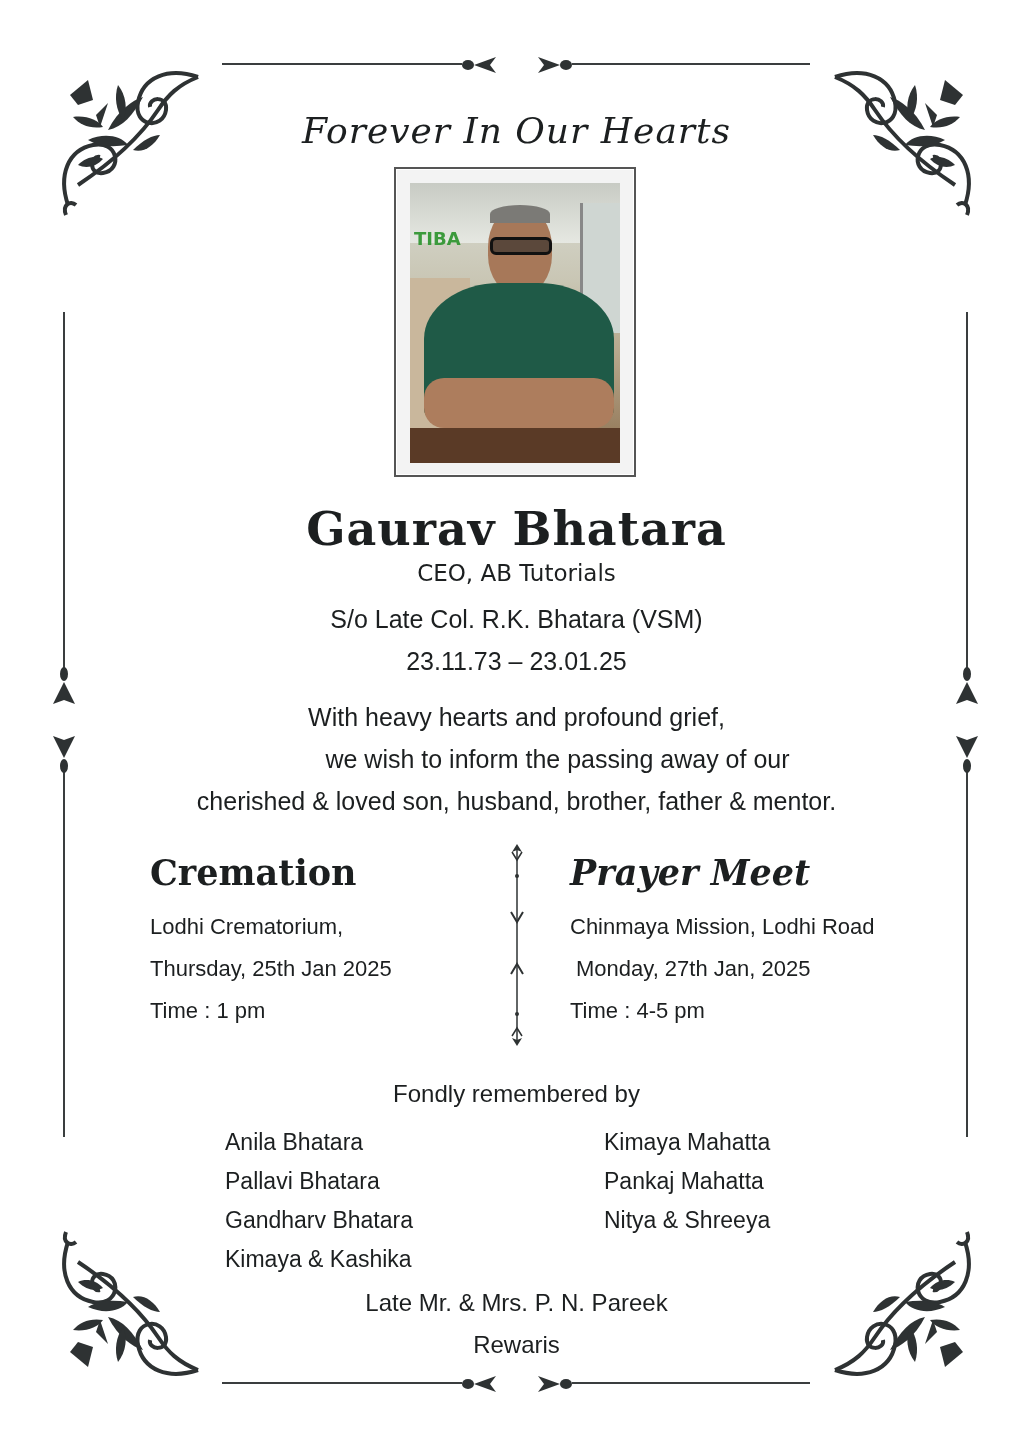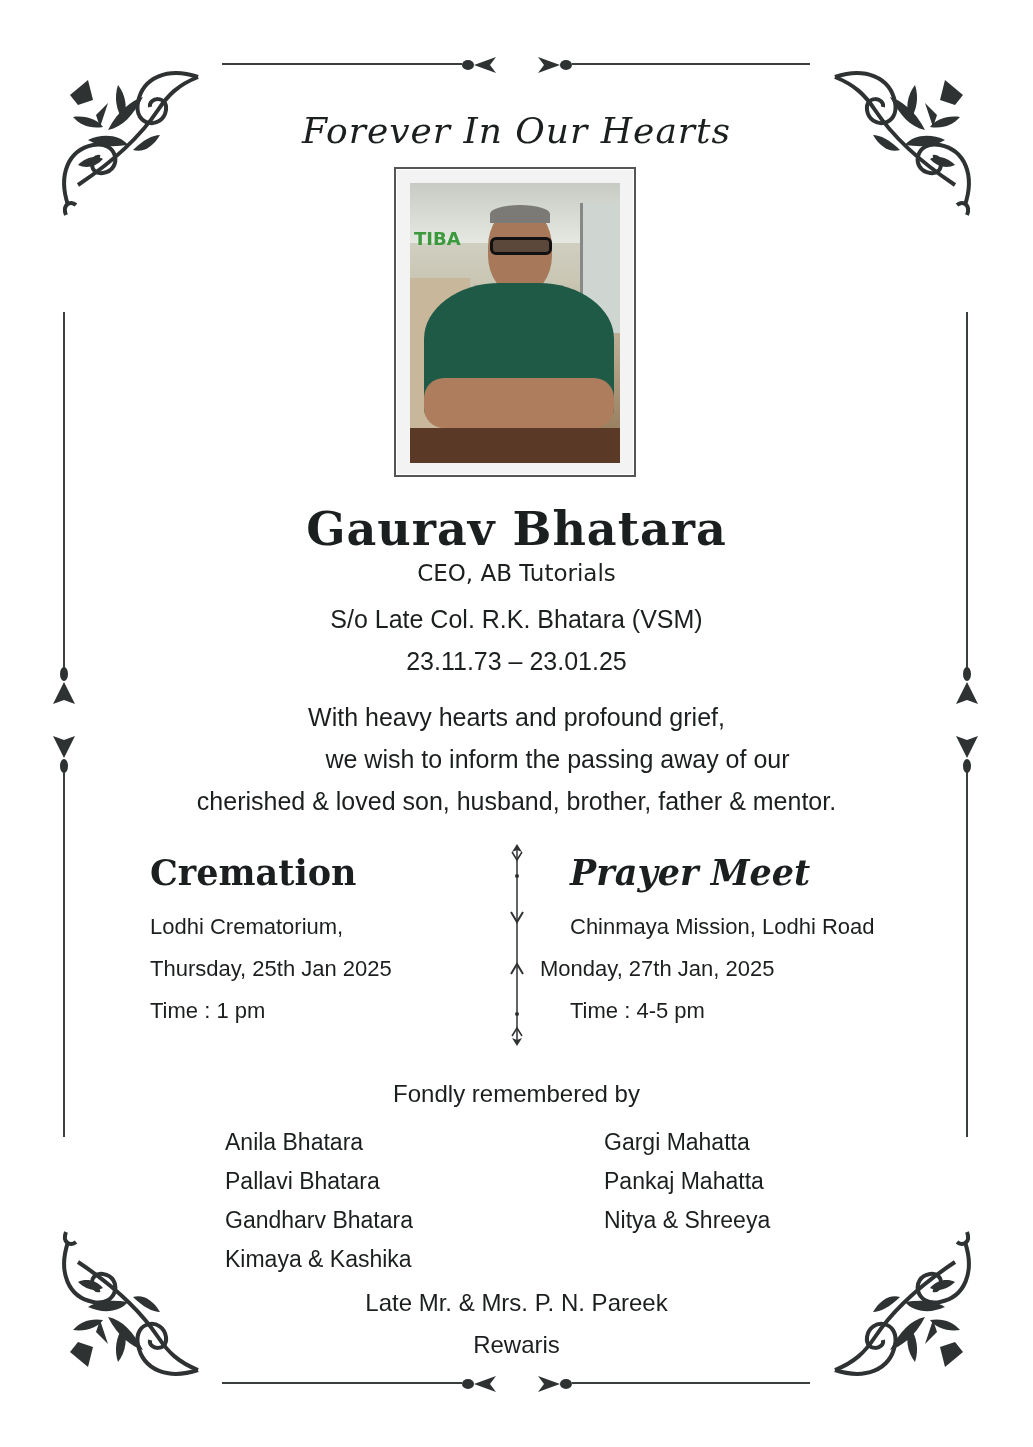--- a/index.html
+++ b/index.html
@@ -132,28 +132,28 @@
   <path d="M11,204 L16,196 L11,198 L6,196 Z" fill="#2e3233"></path>
 </svg>
 
 <div class="col-title" style="left:150px; top:852px;">Cremation</div>
 <div class="col-line" style="left:150px; top:914px;">Lodhi Crematorium,</div>
 <div class="col-line" style="left:150px; top:956px;">Thursday, 25th Jan 2025</div>
 <div class="col-line" style="left:150px; top:998px;">Time : 1 pm</div>
 
 <div class="col-title" style="left:570px; top:852px;font-style:italic;">Prayer Meet</div>
 <div class="col-line" style="left:570px; top:914px;">Chinmaya Mission, Lodhi Road</div>
-<div class="col-line" style="left:540px; top:956px;">Monday, 27th Jan, 2025</div>
+<div class="col-line" style="left:576px; top:956px;">Monday, 27th Jan, 2025</div>
 <div class="col-line" style="left:570px; top:998px;">Time : 4-5 pm</div>
 
 <div class="center line-text" style="top:1080px; font-size:24px;">Fondly remembered by</div>
 
 <div class="fam" style="left:225px; top:1129px;">Anila Bhatara</div>
 <div class="fam" style="left:225px; top:1168px;">Pallavi Bhatara</div>
 <div class="fam" style="left:225px; top:1207px;">Gandharv Bhatara</div>
 <div class="fam" style="left:225px; top:1246px;">Kimaya &amp; Kashika</div>
 
-<div class="fam" style="left:604px; top:1129px;">Gargi Mahatta</div>
+<div class="fam" style="left:604px; top:1129px;">Kimaya Mahatta</div>
 <div class="fam" style="left:604px; top:1168px;">Pankaj Mahatta</div>
 <div class="fam" style="left:604px; top:1207px;">Nitya &amp; Shreeya</div>
 
 <div class="center line-text" style="top:1289px; font-size:24px;">Late Mr. &amp; Mrs. P. N. Pareek</div>
 <div class="center line-text" style="top:1331px; font-size:24px;">Rewaris</div>
 
 </body></html>

